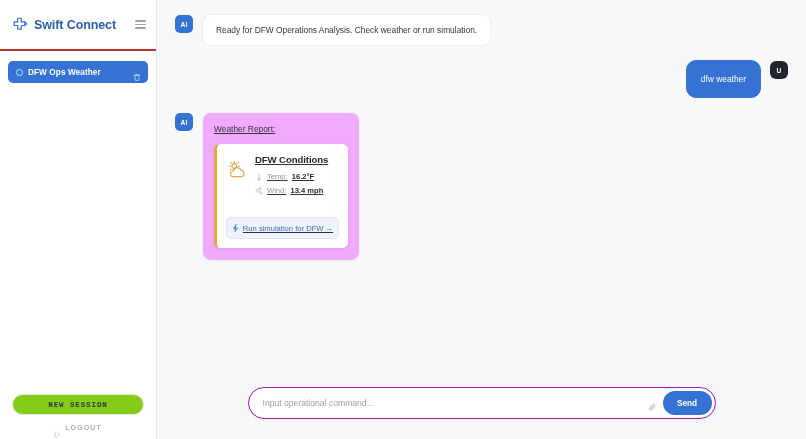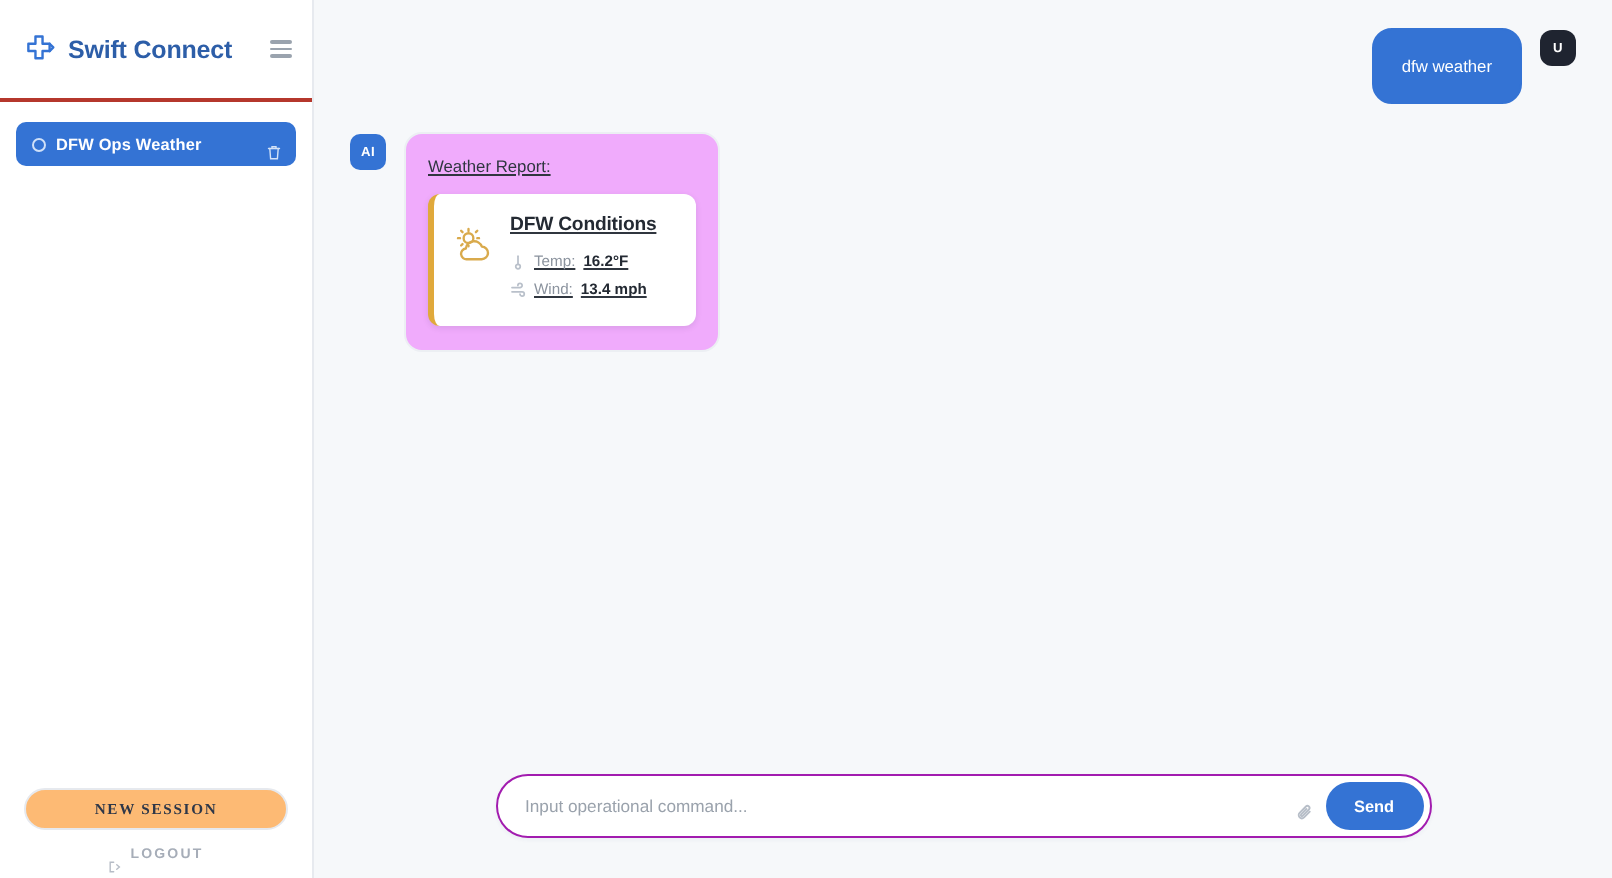--- a/index.html
+++ b/index.html
@@ -117,24 +117,24 @@
     padding: 0 12px 8px 12px;
     display: flex;
     flex-direction: column;
     align-items: center;
     gap: 9px;
   }
 
   .new-session-btn {
     width: 100%;
     height: 21px;
-    background: #fdba74;
+    background: #84cc16;
     border: 1px solid #e6e9ee;
     border-radius: 11px;
-    font-family: Liberation Serif, serif;
+    font-family: Liberation Mono, monospace;
     font-size: 7.6px;
     font-weight: bold;
     letter-spacing: 0.85px;
     color: #2e3748;
     cursor: pointer;
     display: flex;
     align-items: center;
     justify-content: center;
   }
 
@@ -416,20 +416,24 @@
       </div>
     </div>
 
   </aside>
 
   <section id="main">
 
 
     <div class="chat-area">
 
+      <div class="msg-row">
+        <span class="avatar ai">AI</span>
+        <div class="bubble">Ready for DFW Operations Analysis. Check weather or run simulation.</div>
+      </div>
 
       <div class="msg-row user">
         <div class="bubble user">dfw weather</div>
         <span class="avatar user">U</span>
       </div>
 
       <div class="msg-row">
         <span class="avatar ai">AI</span>
 
         <div class="bubble report">
@@ -466,20 +470,30 @@
                       <path d="M1.5 4.2h6a1.6 1.6 0 1 0-1.6-1.6"></path>
                       <path d="M1.5 7.4h7.6a1.6 1.6 0 1 1-1.6 1.6"></path>
                     </svg>
                   </span>
                   <span>Wind:</span>
                   <span class="stat-value">13.4 mph</span>
                 </div>
               </div>
             </div>
 
+            <div class="weather-footer">
+              <button class="run-sim-btn">
+                <span class="bolt-icon">
+                  <svg viewBox="0 0 10 12" fill="none" stroke="#3b6fc4" stroke-width="1.2" stroke-linecap="round" stroke-linejoin="round">
+                    <path d="M5.6 1.2L2.2 6.6h2.9L4.4 10.8 7.8 5.4H4.9z"></path>
+                  </svg>
+                </span>
+                <span>Run simulation for DFW →</span>
+              </button>
+            </div>
           </div>
         </div>
       </div>
 
     </div>
 
     <div class="composer-wrap">
       <div class="composer">
         <input class="composer-input" type="text" placeholder="Input operational command..." style="">
         <span class="attach-icon">

